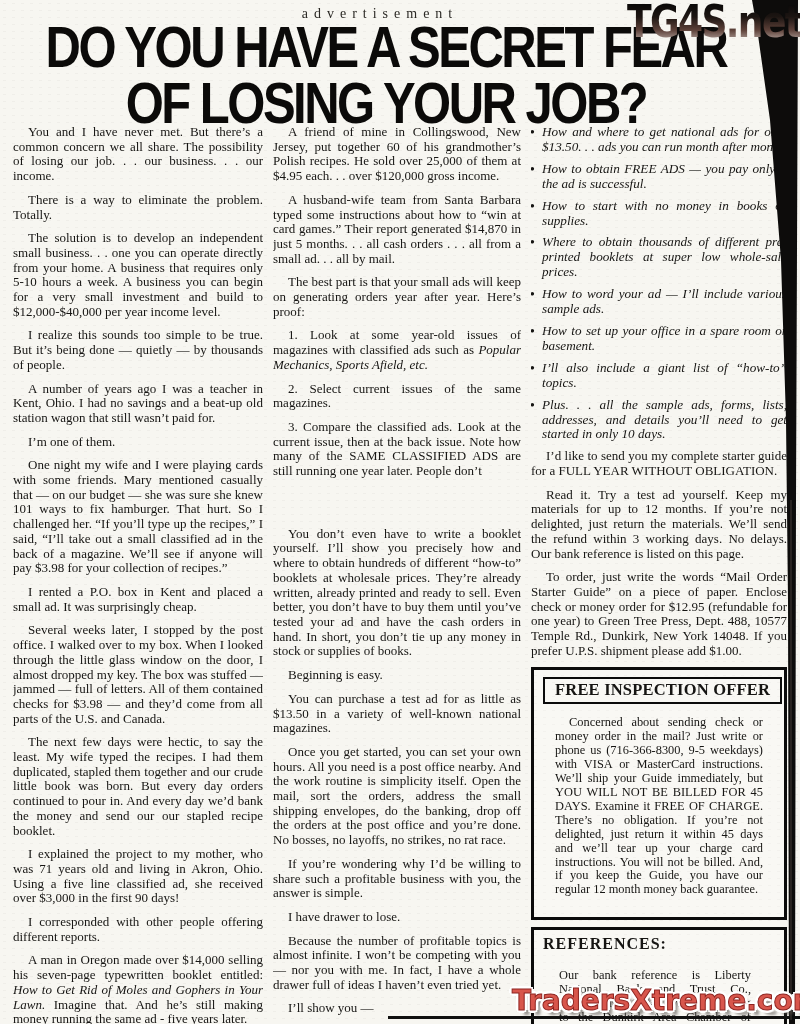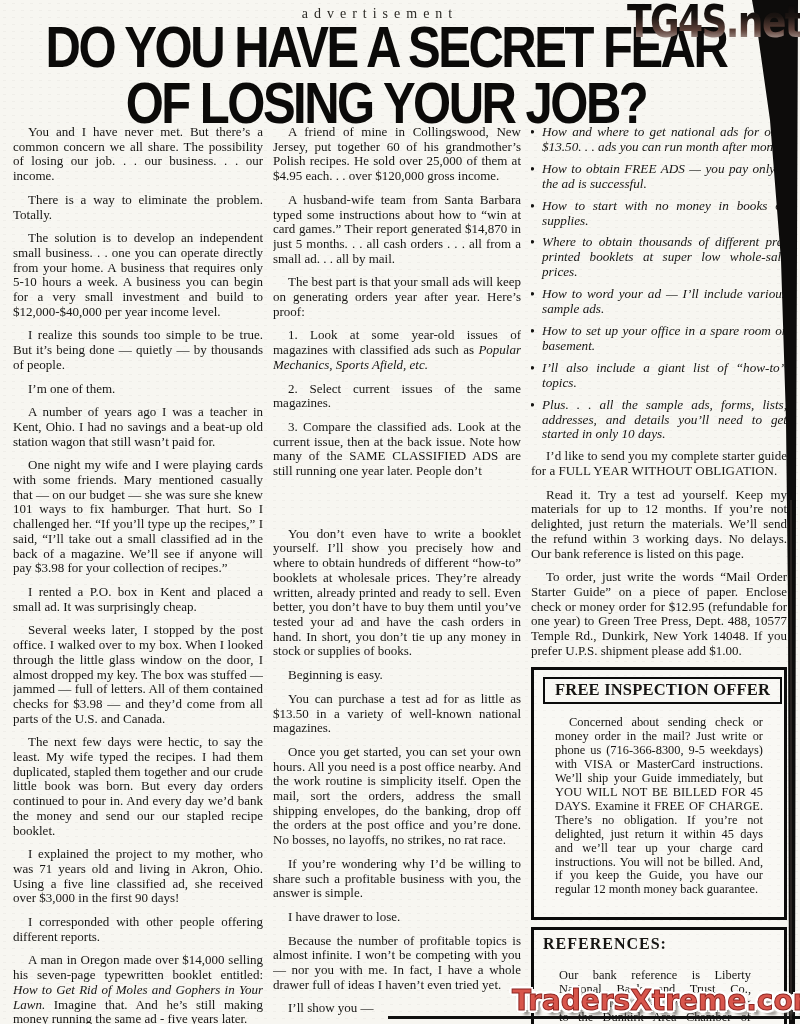--- a/index.html
+++ b/index.html
@@ -112,22 +112,22 @@
     <div>DO YOU HAVE A SECRET FEAR</div>
     <div>OF LOSING YOUR JOB?</div>
   </div>
 
   <div class="cols">
     <div class="col col1">
         <p class="para"><span>You and I have never met. But there’s a common concern we all share. The possibility of losing our job. . . our business. . . our income.</span></p>
         <p class="para"><span>There is a way to eliminate the problem. Totally.</span></p>
         <p class="para"><span>The solution is to develop an independent small business. . . one you can operate directly from your home. A business that requires only 5-10 hours a week. A business you can begin for a very small investment and build to $12,000-$40,000 per year income level.</span></p>
         <p class="para"><span>I realize this sounds too simple to be true. But it’s being done — quietly — by thousands of people.</span></p>
+        <p class="para"><span>A number of years ago I was a teacher in Kent, Ohio. I had no savings and a beat-up old station wagon that still wasn’t paid for.</span></p>
         <p class="para"><span>I’m one of them.</span></p>
-        <p class="para"><span>A number of years ago I was a teacher in Kent, Ohio. I had no savings and a beat-up old station wagon that still wasn’t paid for.</span></p>
         <p class="para"><span>One night my wife and I were playing cards with some friends. Mary mentioned casually that — on our budget — she was sure she knew 101 ways to fix hamburger. That hurt. So I challenged her. “If you’ll type up the recipes,” I said, “I’ll take out a small classified ad in the back of a magazine. We’ll see if anyone will pay $3.98 for your collection of recipes.”</span></p>
         <p class="para"><span>I rented a P.O. box in Kent and placed a small ad. It was surprisingly cheap.</span></p>
         <p class="para"><span>Several weeks later, I stopped by the post office. I walked over to my box. When I looked through the little glass window on the door, I almost dropped my key. The box was stuffed — jammed — full of letters. All of them contained checks for $3.98 — and they’d come from all parts of the U.S. and Canada.</span></p>
         <p class="para"><span>The next few days were hectic, to say the least. My wife typed the recipes. I had them duplicated, stapled them together and our crude little book was born. But every day orders continued to pour in. And every day we’d bank the money and send our our stapled recipe booklet.</span></p>
         <p class="para"><span>I explained the project to my mother, who was 71 years old and living in Akron, Ohio. Using a five line classified ad, she received over $3,000 in the first 90 days!</span></p>
         <p class="para"><span>I corresponded with other people offering different reports.</span></p>
         <p class="para"><span>A man in Oregon made over $14,000 selling his seven-page typewritten booklet entitled: </span><span class="it">How to Get Rid of Moles and Gophers in Your Lawn.</span><span> Imagine that. And he’s still making money running the same ad - five years later.</span></p>
       </div>
     <div class="col col2">
         <p class="para"><span>A friend of mine in Collingswood, New Jersey, put together 60 of his grandmother’s Polish recipes. He sold over 25,000 of them at $4.95 each. . . over $120,000 gross income.</span></p>

